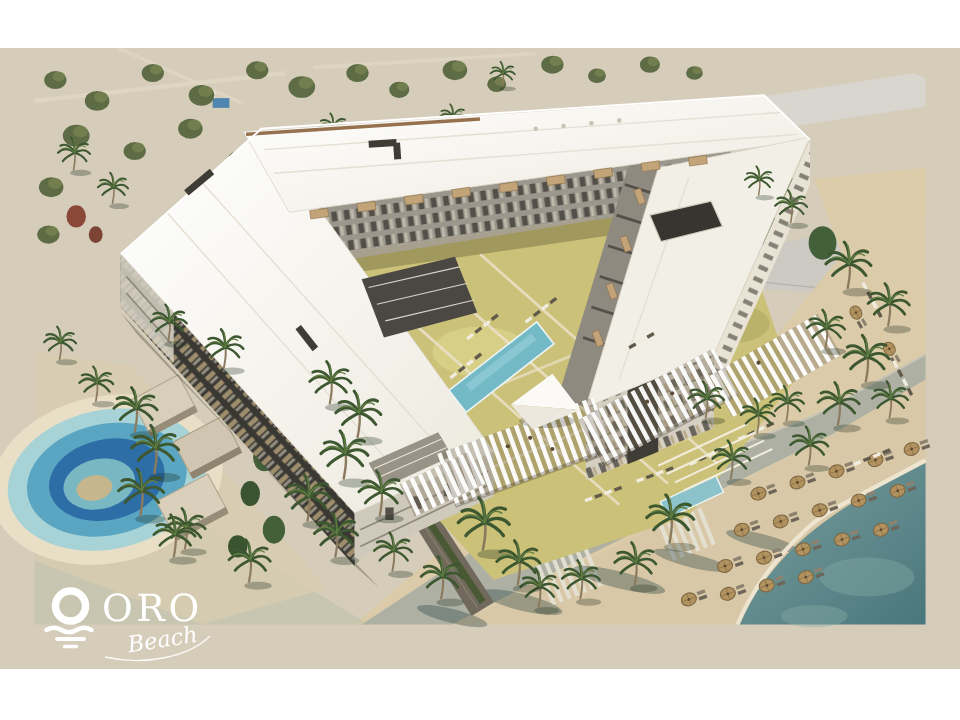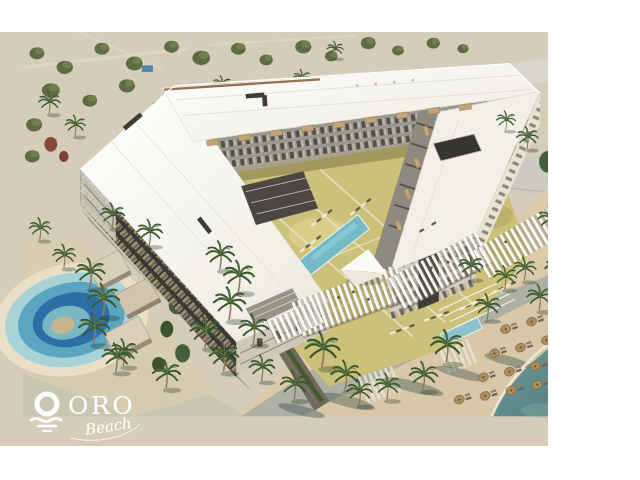--- a/index.html
+++ b/index.html
@@ -1,18 +1,18 @@
 <!DOCTYPE html>
 <html><head>
 <meta charset="utf-8">
 <style>
   html,body{margin:0;padding:0;background:#ffffff;}
   .canvas{position:relative;width:640px;height:480px;background:#ffffff;overflow:hidden;
           font-family:"Liberation Sans",sans-serif;}
-  .frame{position:absolute;left:0;top:32px;width:548px;height:414px;overflow:hidden;background:#d5ccba;text-align:center;}
+  .frame{position:absolute;left:0;top:32px;width:640px;height:414px;overflow:hidden;background:#d5ccba;text-align:center;}
   .scene{display:block;}
   .band{position:absolute;left:0;width:640px;background:#ffffff;}
   .band.top{top:0;height:32px;}
   .band.bottom{top:446px;height:34px;}
   .logo{position:absolute;left:24px;top:352px;width:150px;height:62px;}
   .logo svg{display:block;}
 </style>
 </head>
 <body>
 

